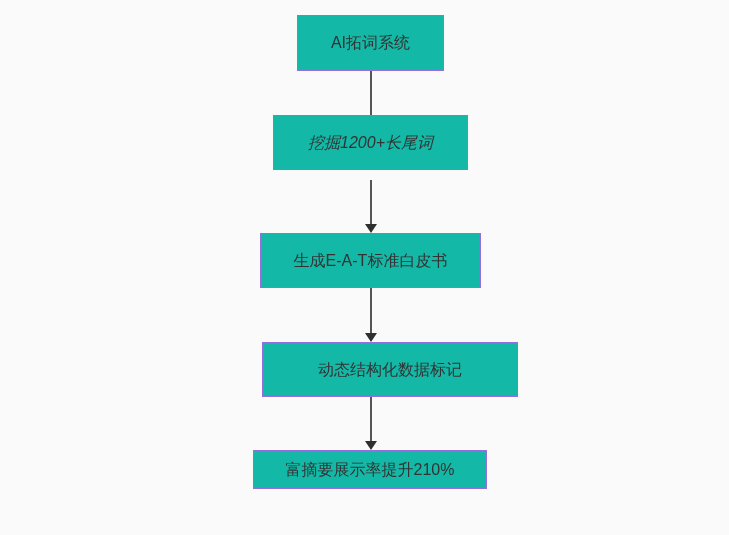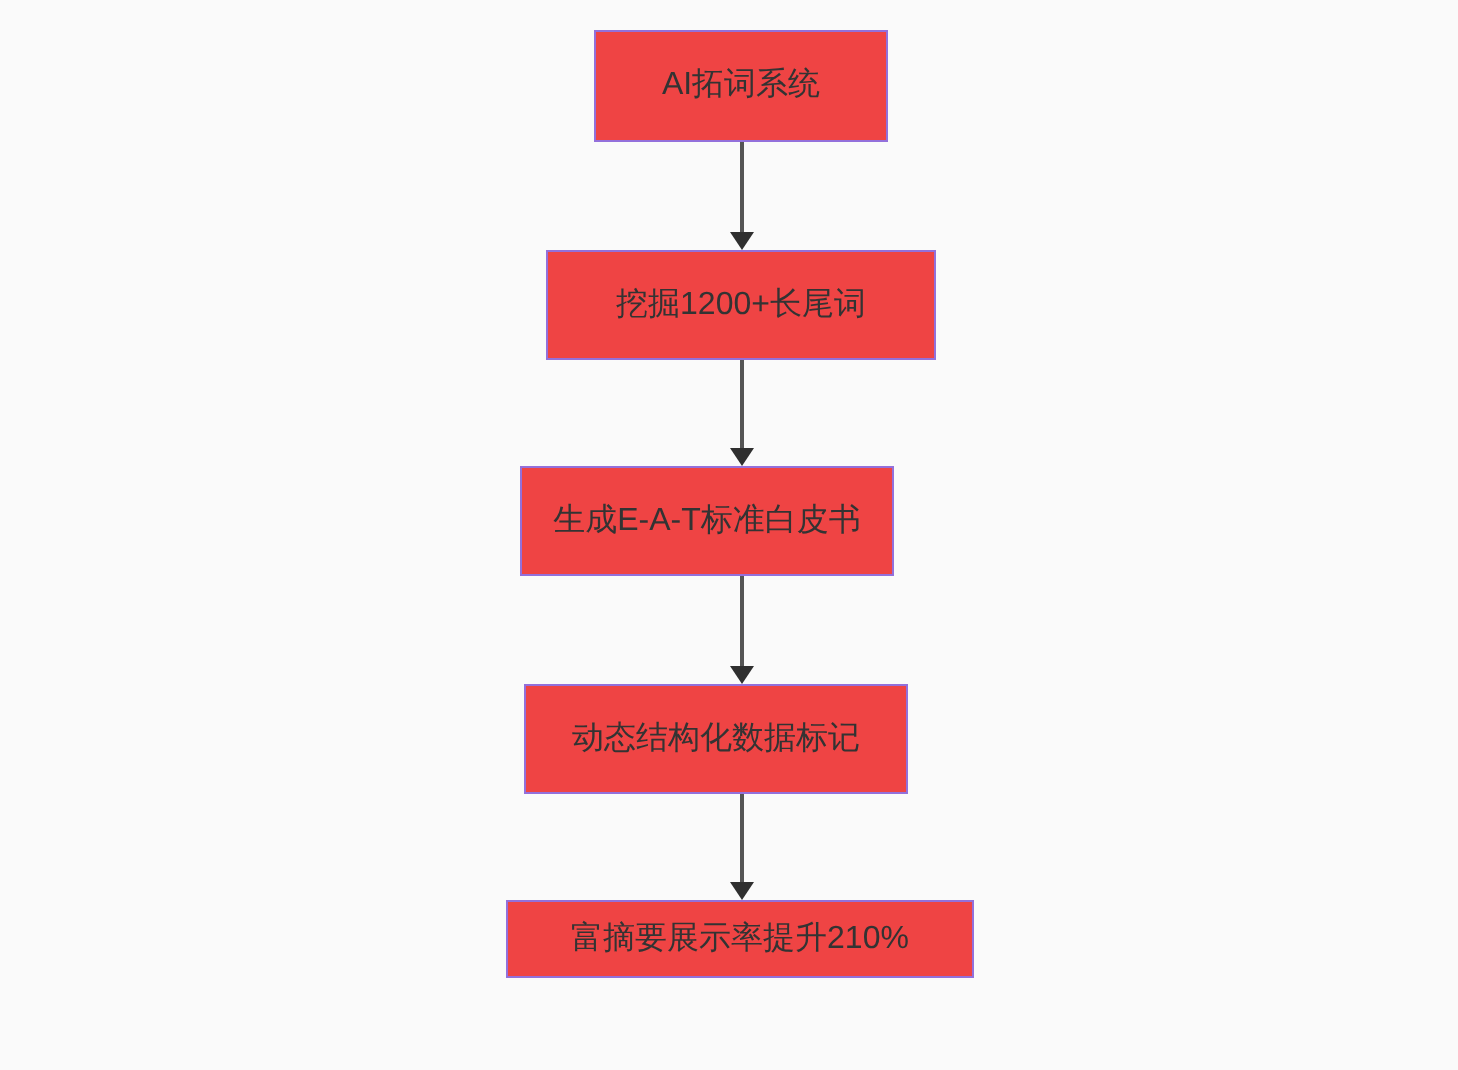--- a/index.html
+++ b/index.html
@@ -17,21 +17,21 @@
   .canvas {
     position: absolute;
     left: 0;
     top: 0;
     width: 729px;
     height: 535px;
   }
   .node {
     position: absolute;
     box-sizing: border-box;
-    background: #ef4444;
+    background: #14b8a6;
     border: 1px solid #9370db;
     height: 56px;
     display: flex;
     align-items: center;
     justify-content: center;
     text-align: center;
   }
   .node .label {
     color: #333333;
     font-size: 16px;
@@ -65,39 +65,39 @@
 
   <div class="node" style="left:297px; top:15px; width:147px;">
     <span class="label">AI拓词系统</span>
   </div>
 
   <div class="edge" style="left:364px; top:71px; height:54px;">
     <div class="line"></div>
     <div class="head"></div>
   </div>
 
-  <div class="node" style="left:273px; top:125px; width:195px; height:55px;">
+  <div class="node" style="left:273px; top:115px; width:195px; height:55px;font-style:italic;">
     <span class="label">挖掘1200+长尾词</span>
   </div>
 
   <div class="edge" style="left:364px; top:180px; height:53px;">
     <div class="line"></div>
     <div class="head"></div>
   </div>
 
-  <div class="node" style="left:260px; top:233px; width:187px; height:55px;">
+  <div class="node" style="left:260px; top:233px; width:221px; height:55px;">
     <span class="label">生成E-A-T标准白皮书</span>
   </div>
 
   <div class="edge" style="left:364px; top:288px; height:54px;">
     <div class="line"></div>
     <div class="head"></div>
   </div>
 
-  <div class="node" style="left:262px; top:342px; width:192px; height:55px;">
+  <div class="node" style="left:262px; top:342px; width:256px; height:55px;">
     <span class="label">动态结构化数据标记</span>
   </div>
 
   <div class="edge" style="left:364px; top:397px; height:53px;">
     <div class="line"></div>
     <div class="head"></div>
   </div>
 
   <div class="node" style="left:253px; top:450px; width:234px; height:39px;">
     <span class="label">富摘要展示率提升210%</span>

